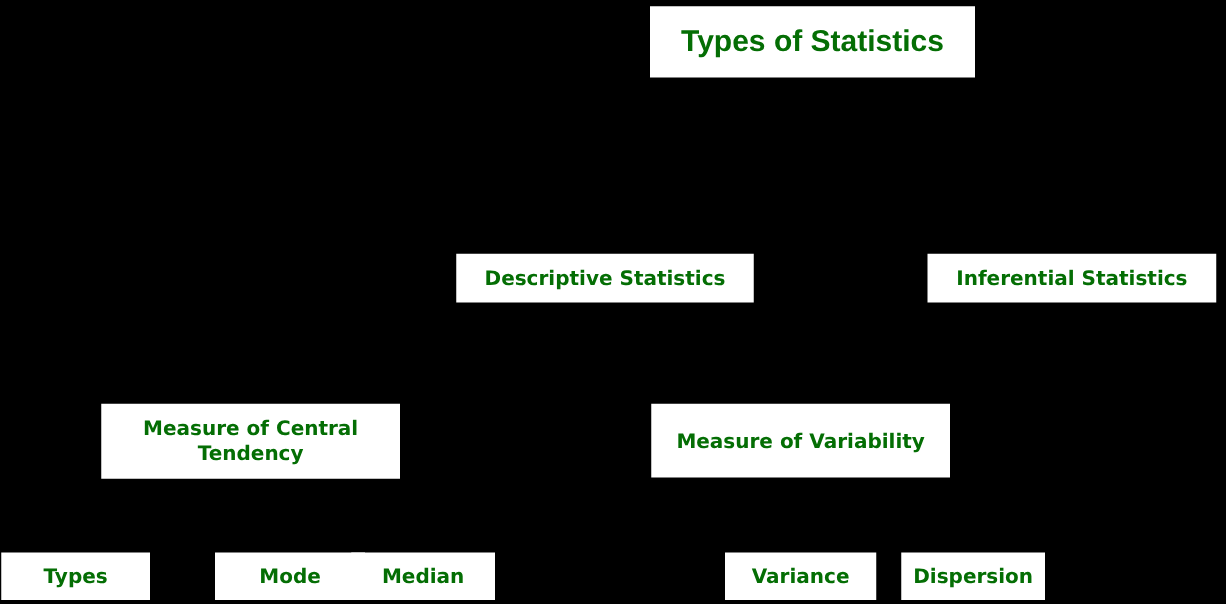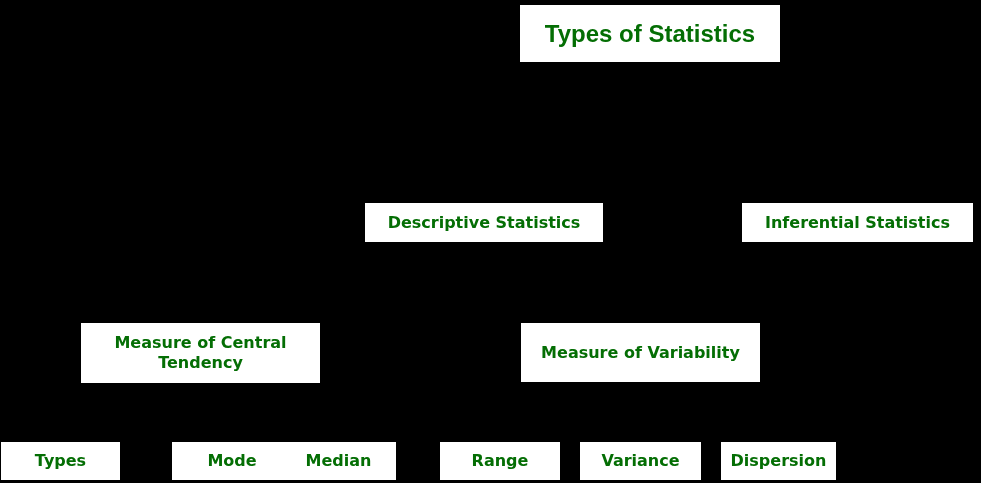--- a/index.html
+++ b/index.html
@@ -63,19 +63,18 @@
   <div class="node central-tendency">Measure of Central Tendency</div>
 
   <div class="node variability">Measure of Variability</div>
 
   <div class="node leaf mean">Types</div>
 
   <div class="node leaf mode">Mode</div>
 
   <div class="node leaf median">Median</div>
 
-  <div class="node leaf range">Range</div>
 
   <div class="node leaf variance">Variance</div>
 
   <div class="node leaf dispersion">Dispersion</div>
 
 </div>
 
 </body></html>

